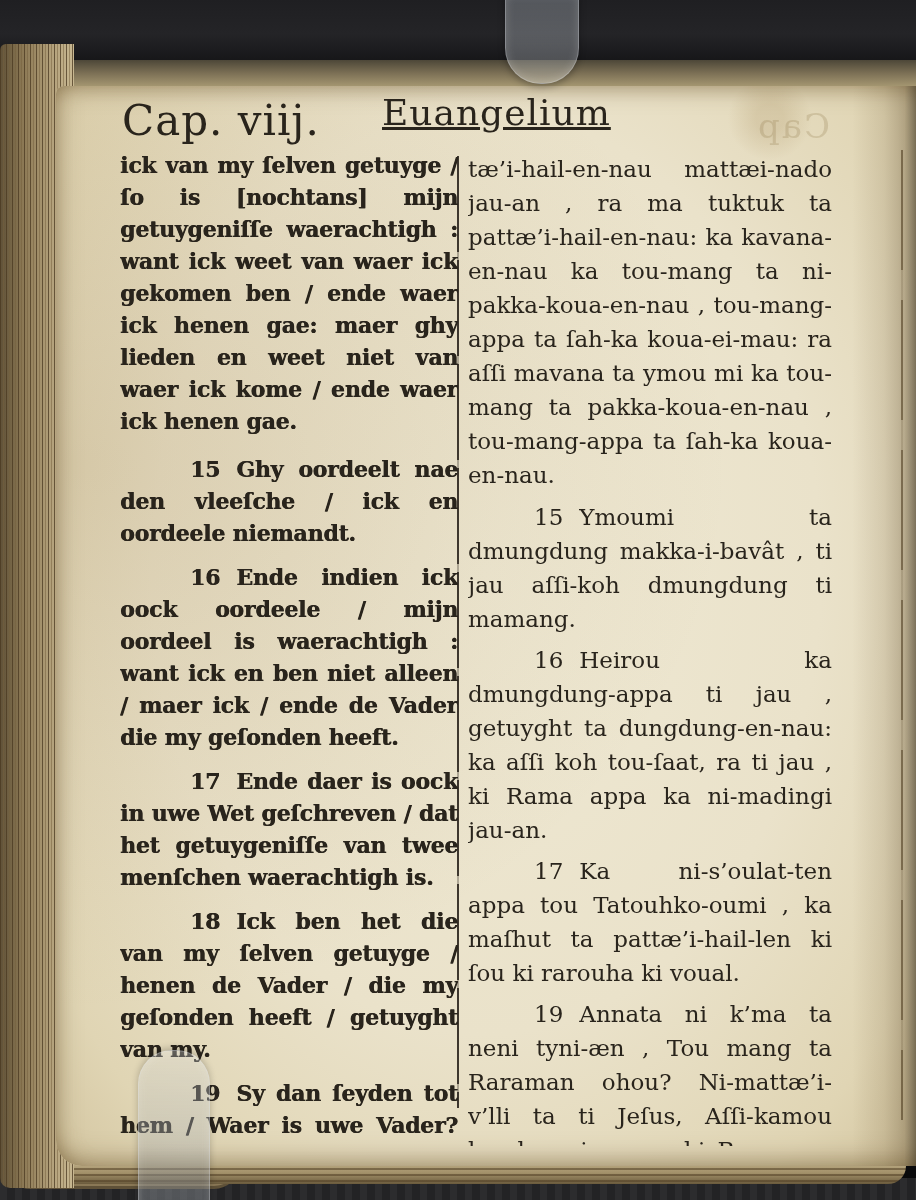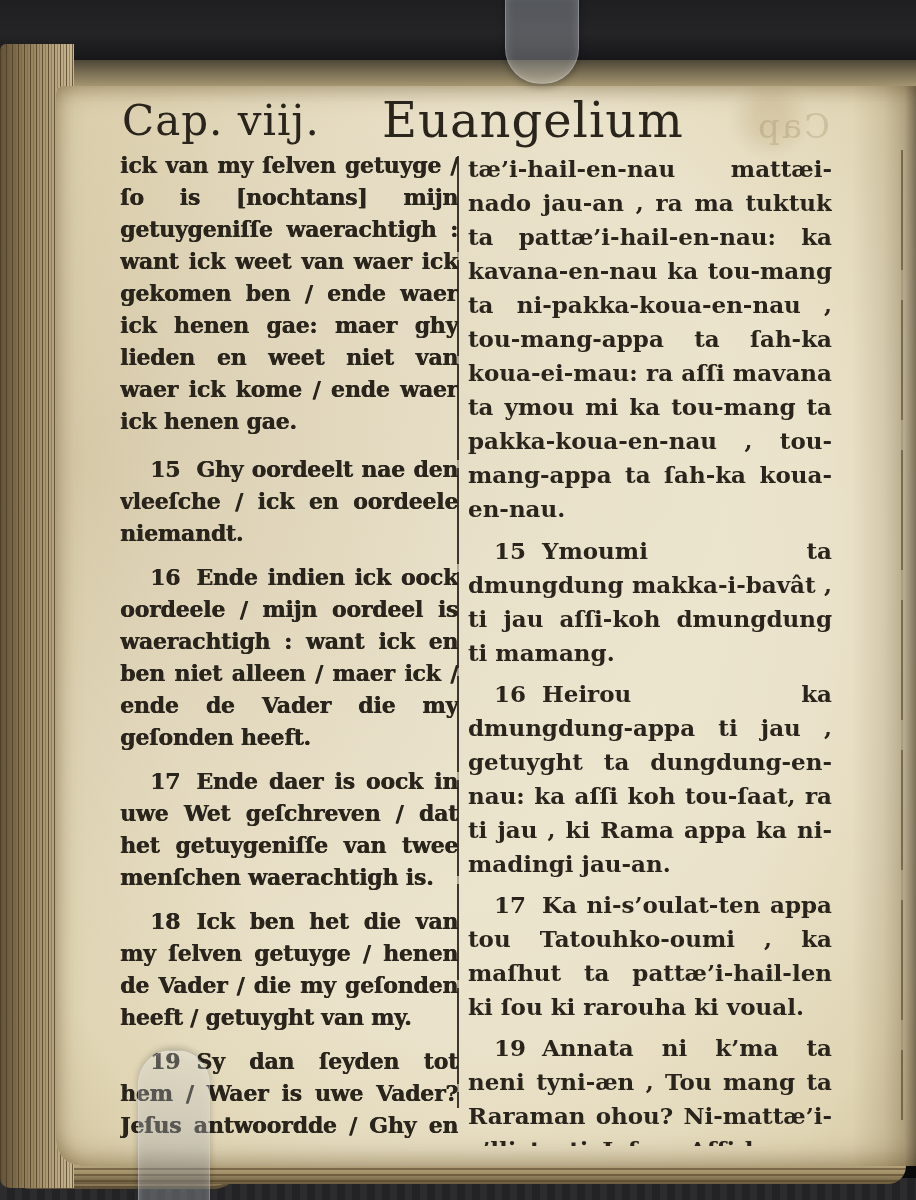--- a/index.html
+++ b/index.html
@@ -54,34 +54,34 @@
   .clip{position:absolute;border:1px solid rgba(225,230,235,.35);}
   .clip-top{left:505px;top:-6px;width:72px;height:88px;border-radius:0 0 36px 36px;
     background:linear-gradient(180deg, rgba(120,125,132,.60) 0%, rgba(165,170,176,.42) 55%, rgba(205,210,215,.30) 100%);
     box-shadow:0 3px 7px rgba(0,0,0,.30), inset 0 0 10px rgba(255,255,255,.18);}
   .clip-bottom{left:138px;bottom:-10px;width:70px;height:158px;border-radius:34px 34px 0 0;
     background:linear-gradient(180deg, rgba(215,220,225,.26) 0%, rgba(170,175,180,.38) 60%, rgba(120,125,130,.55) 100%);
     box-shadow:0 -2px 7px rgba(0,0,0,.22), inset 0 0 10px rgba(255,255,255,.16);}
   
   .ink{color:#29241c;}
   .chapter-label{position:absolute;left:122px;top:96px;font-size:42px;letter-spacing:1px;}
-  .book-title{position:absolute;left:382px;top:92px;font-size:48px;letter-spacing:1px;}
+  .book-title{position:absolute;left:382px;top:92px;font-size:36px;letter-spacing:1px;text-decoration:underline;}
   .ghost{position:absolute;left:756px;top:106px;font-size:34px;color:rgba(125,98,52,.20);
     transform:scaleX(-1);letter-spacing:2px;}
   .col{position:absolute;text-align:justify;overflow:hidden;}
   .col-left{left:120px;top:149px;width:338px;height:992px;
     font-weight:700;font-size:22px;line-height:32px;letter-spacing:-0.2px;
     text-shadow:0.5px 0 0 currentColor;}
   .col-right{left:468px;top:152px;width:364px;height:994px;
-    font-weight:700;font-size:23px;line-height:34px;}
+    font-weight:400;font-size:23px;line-height:34px;}
   .col p{margin:0 0 12px 0;text-indent:30px;}
   .col p.cont{text-indent:0;margin-bottom:16px;}
   .col-right p{margin-bottom:7px;text-indent:26px;}
   .col-right p.cont{text-indent:0;margin-bottom:8px;}
-  .vnum{padding-right:16px;}
+  .vnum{padding-right:16px;margin-left:40px;}
   .divider{position:absolute;left:457px;top:156px;height:952px;width:2px;
     background:repeating-linear-gradient(180deg,#3e372e 0 96px, rgba(62,55,46,.35) 96px 104px);}
 </style>
 </head>
 <body>
 
 <div class="scene">
   <div class="cover-top"></div>
   <div class="cover-bottom"></div>
   <div class="edge-stack-top"></div>

